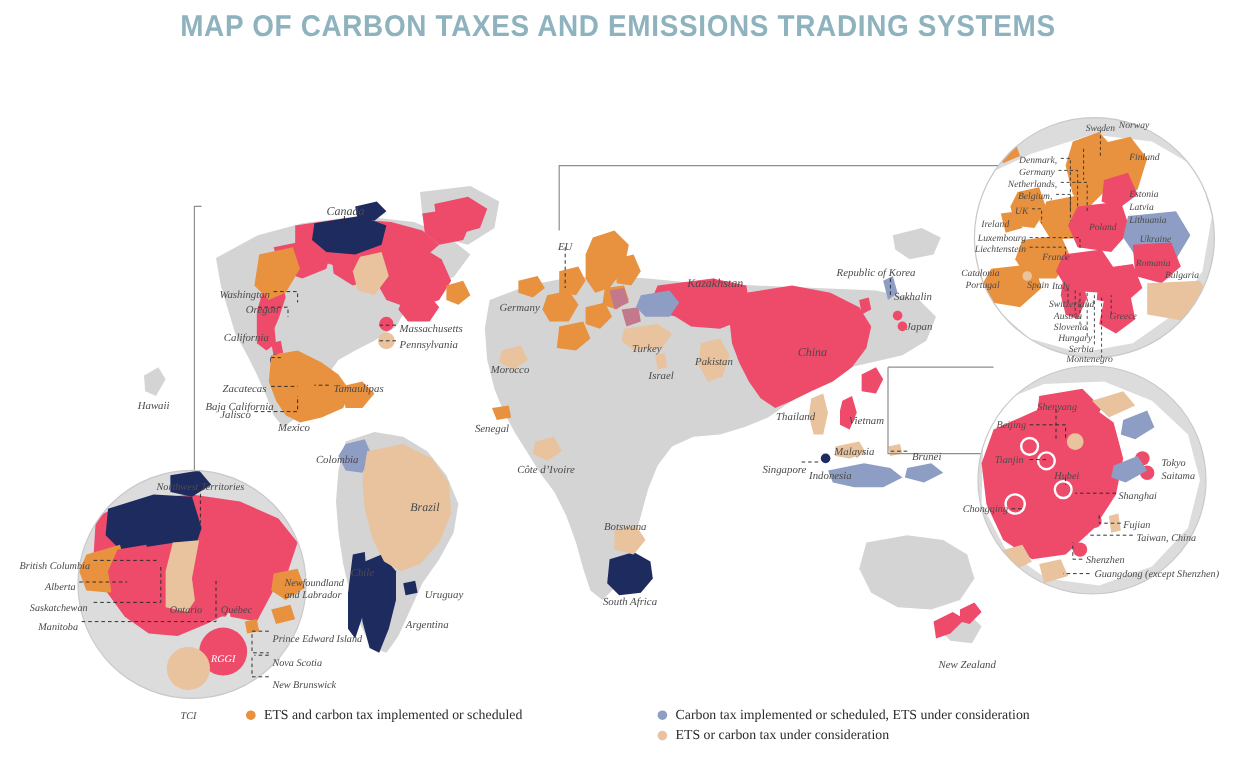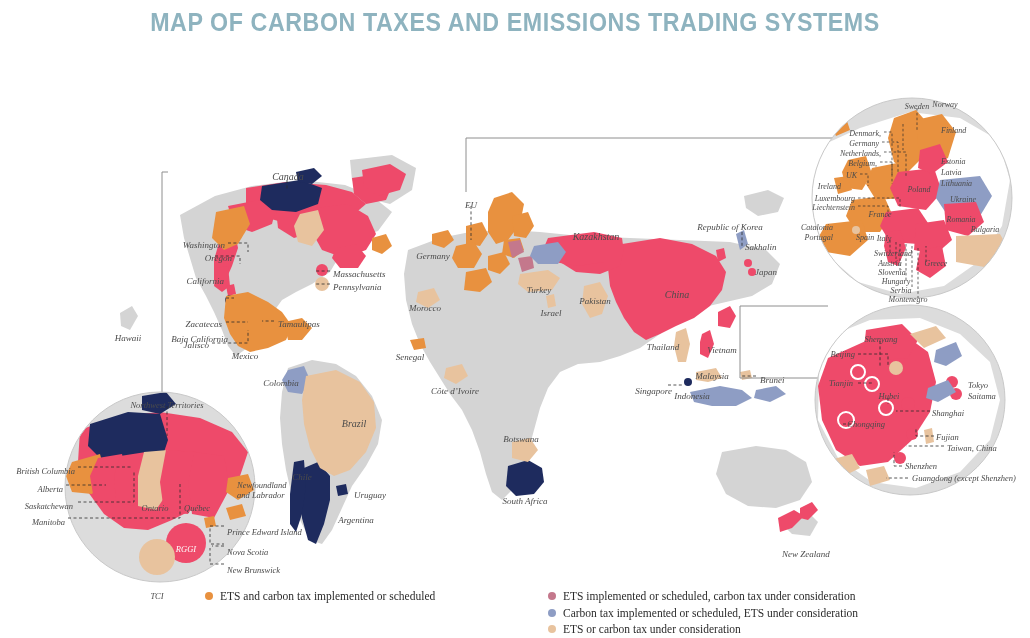--- a/index.html
+++ b/index.html
@@ -469,42 +469,38 @@
       <div class="lbl s8 c" style="left: 896px; top: 278px;">Hungary</div>
       <div class="lbl s8 c" style="left: 936px; top: 260px;">Greece</div>
       <div class="lbl s8 c" style="left: 901px; top: 287px;">Serbia</div>
       <div class="lbl s8 c" style="left: 908px; top: 296px;">Montenegro</div>
     </div>
   <div id="labels-asia">
       <div class="lbl s85 c" style="left: 881px; top: 335px;">Shenyang</div>
       <div class="lbl s85 r" style="left: 855px; top: 350px;">Beijing</div>
       <div class="lbl s85 r" style="left: 853px; top: 379px;">Tianjin</div>
       <div class="lbl s85 c" style="left: 889px; top: 392px;">Hubei</div>
-      <div class="lbl s85 r" style="left: 840px; top: 420px; margin-left: 45px;">Chongqing</div>
+      <div class="lbl s85 r" style="left: 840px; top: 420px;">Chongqing</div>
       <div class="lbl s85" style="left: 968px; top: 381px;">Tokyo</div>
       <div class="lbl s85" style="left: 968px; top: 392px;">Saitama</div>
       <div class="lbl s85" style="left: 932px; top: 409px;">Shanghai</div>
       <div class="lbl s85" style="left: 936px; top: 433px;">Fujian</div>
       <div class="lbl s85" style="left: 947px; top: 444px;">Taiwan, China</div>
       <div class="lbl s85" style="left: 905px; top: 462px;">Shenzhen</div>
       <div class="lbl s85" style="left: 912px; top: 474px;">Guangdong (except Shenzhen)</div>
     </div>
 
   <div id="legend">
     <div class="lgcol" id="legend-left" style="left:205px;">
         <div class="lgrow">
           <span class="lgdot" style="background: rgb(232, 145, 63);"></span>
           <span class="lgtxt">ETS and carbon tax implemented or scheduled</span>
         </div>
       </div>
     <div class="lgcol" id="legend-right" style="left:548px;">
-        <div class="lgrow">
-          <span class="lgdot" style="background: rgb(196, 120, 140);"></span>
-          <span class="lgtxt">ETS implemented or scheduled, carbon tax under consideration</span>
-        </div>
         <div class="lgrow">
           <span class="lgdot" style="background: rgb(142, 157, 196);"></span>
           <span class="lgtxt">Carbon tax implemented or scheduled, ETS under consideration</span>
         </div>
         <div class="lgrow">
           <span class="lgdot" style="background: rgb(232, 195, 158);"></span>
           <span class="lgtxt">ETS or carbon tax under consideration</span>
         </div>
       </div>
   </div>

